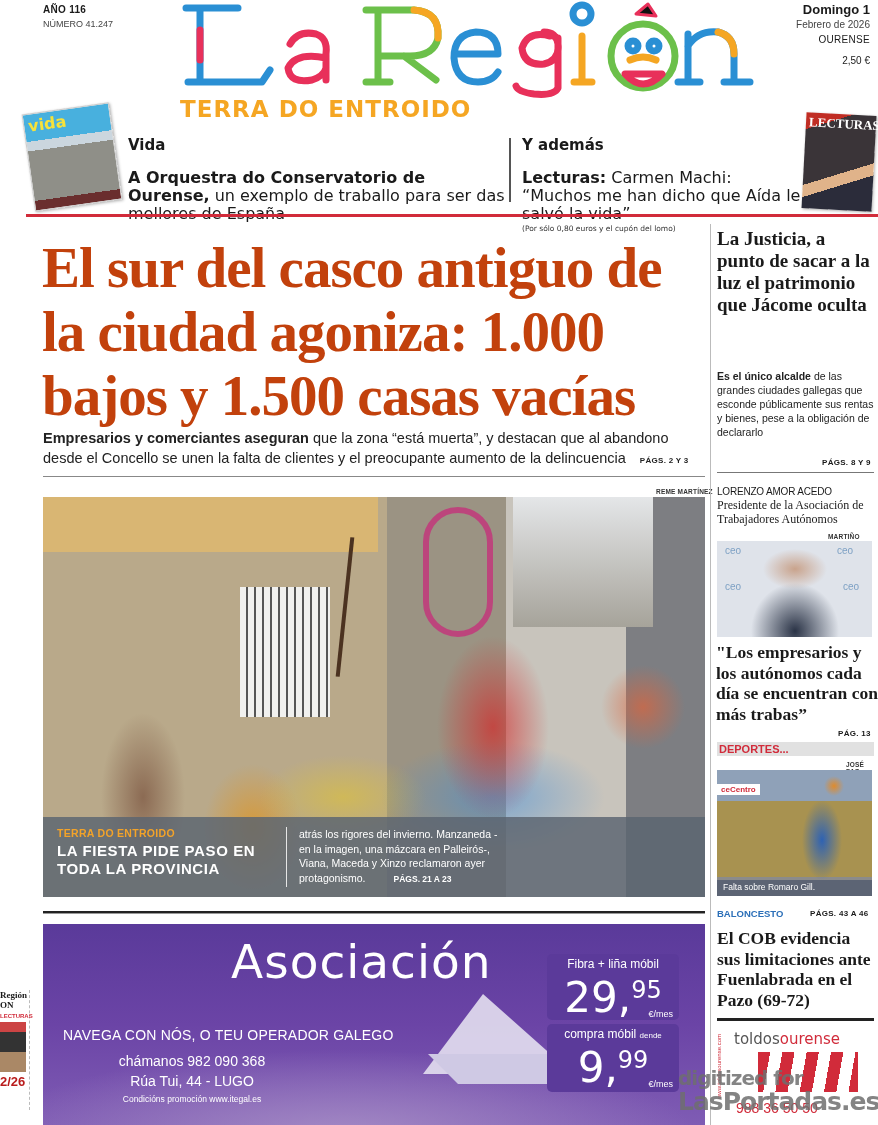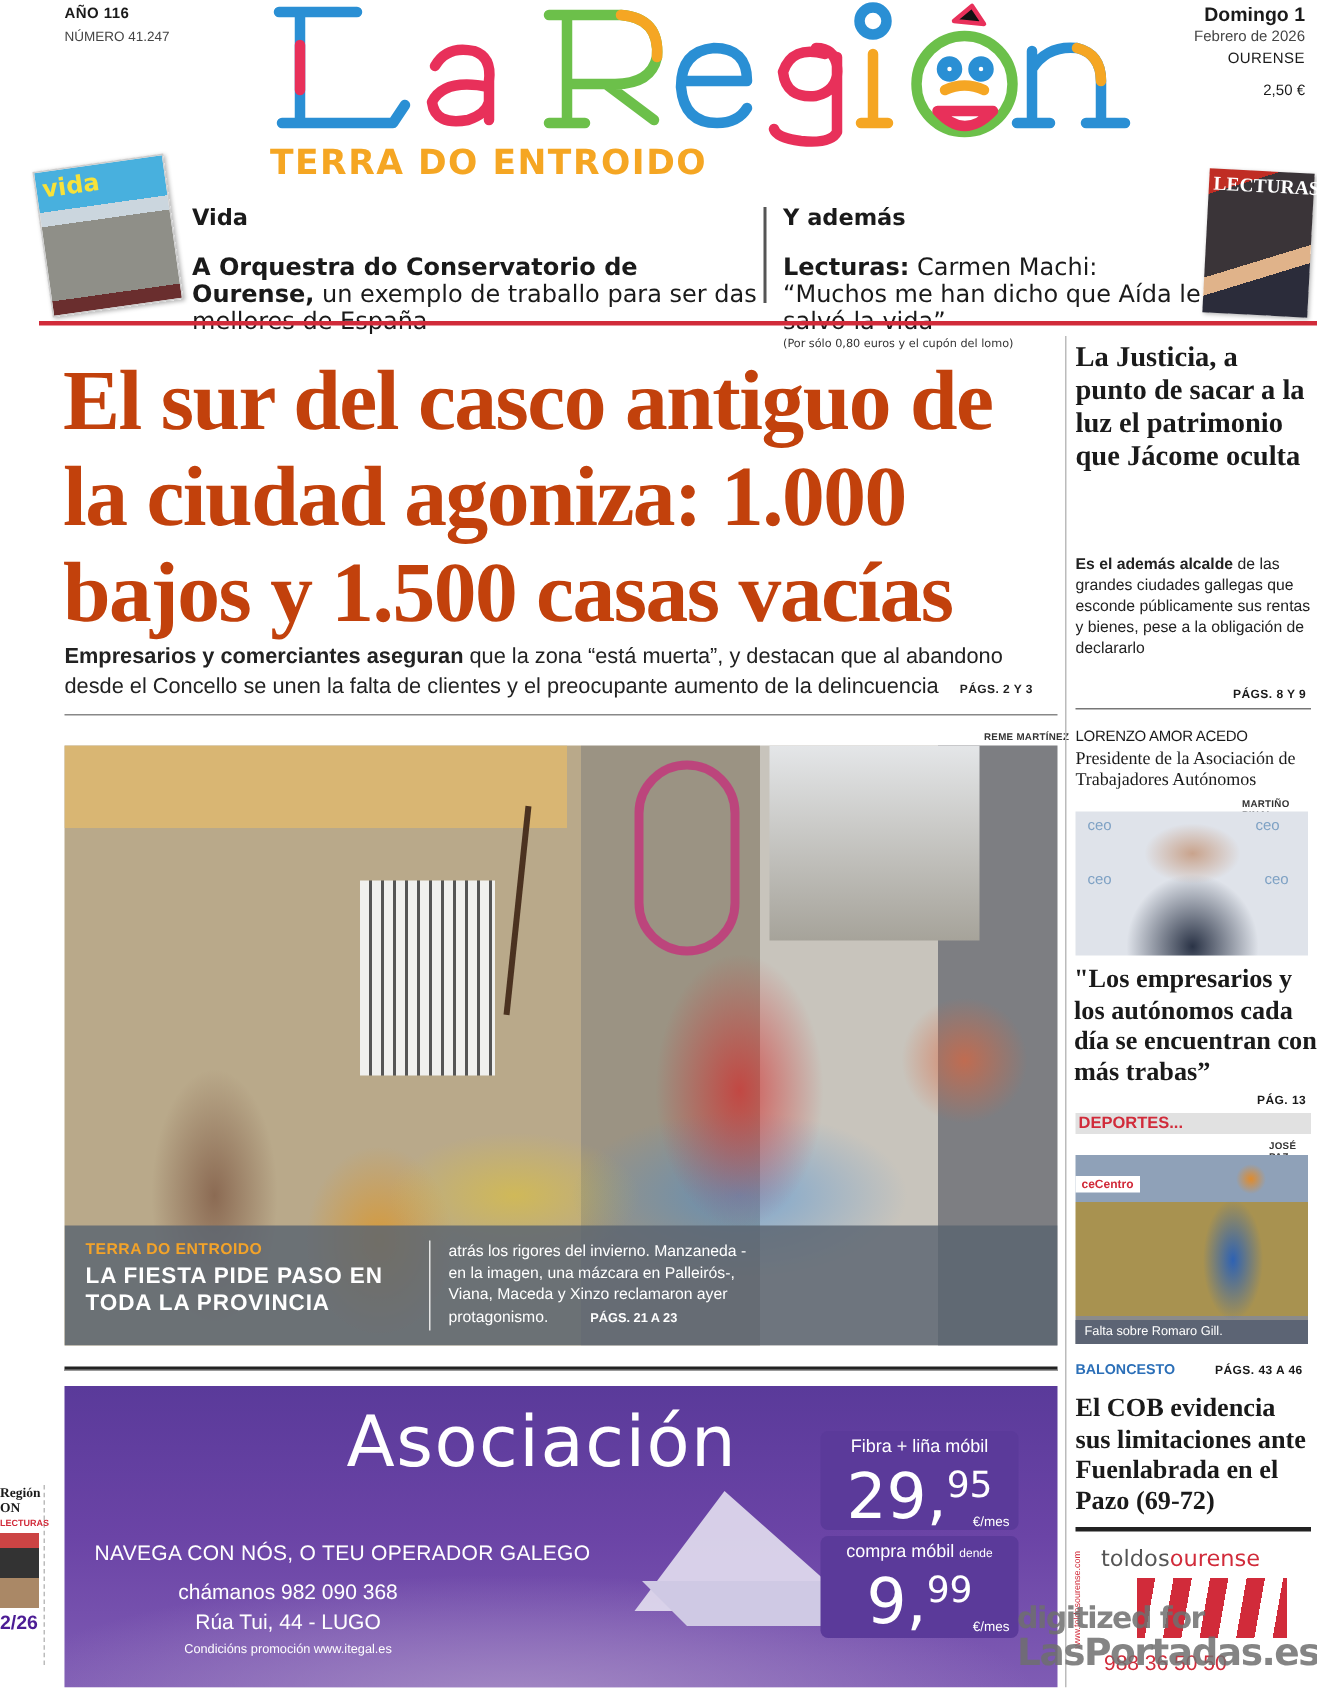--- a/index.html
+++ b/index.html
@@ -116,21 +116,21 @@
   .toldos .name { position: absolute; left: 18px; top: 0; font-size: 15px; color: #555; font-family: "DejaVu Sans", sans-serif; }
   .toldos .name span { color: #d12b3a; }
   .toldos .stripes { position: absolute; left: 42px; top: 22px; width: 100px; height: 40px; background: repeating-linear-gradient(100deg, #d12b3a 0 12px, transparent 12px 24px); }
   .toldos .tel { position: absolute; left: 20px; top: 70px; color: #d12b3a; font-size: 14px; }
   .toldos .vert { position: absolute; left: 0; top: 4px; color: #d12b3a; font-size: 6px; writing-mode: vertical-rl; transform: rotate(180deg); }
 
   .edge-thumb { position: absolute; left: 0; top: 990px; width: 30px; height: 120px; border-right: 1px dashed #bbb; font-size: 8px; }
   .edge-thumb .a { font-weight: bold; font-family: "Liberation Serif", serif; font-size: 9px; }
   .edge-thumb .b { color: #d12b3a; font-weight: bold; font-size: 6px; margin-top: 3px; }
   .edge-thumb .img { width: 26px; height: 50px; background: linear-gradient(#c44 0 20%, #333 20% 60%, #a86 60%); margin-top: 3px; }
-  .edge-thumb .d { color: #4c1d95; font-weight: bold; font-size: 13px; margin-top: 2px; }
+  .edge-thumb .d { color: #b91c1c; font-weight: bold; font-size: 13px; margin-top: 2px; }
 
   .watermark { position: absolute; left: 678px; top: 1066px; font-family: "DejaVu Sans", sans-serif; font-weight: bold; color: rgba(110,110,110,.85); line-height: 24px; }
   .watermark .w1 { font-size: 20px; display: block; letter-spacing: -1px; }
   .watermark .w2 { font-size: 25px; display: block; letter-spacing: -1px; }
 </style>
 </head>
 <body>
 
 <div class="meta-left">
   <div class="year">AÑO  116</div>
@@ -238,21 +238,21 @@
     <div class="lbl"><span>compra móbil</span> <small>dende</small></div>
     <div class="big"><span>9,</span><sup>99</sup></div>
     <div class="per">€/mes</div>
   </div>
   <div class="ad-services">Internet · Telefonía · Televisión</div>
 </div>
 
 <div class="rcol-sep"></div>
 
 <h2 class="rhead1">La Justicia, a punto de sacar a la luz el patrimonio que Jácome oculta</h2>
-<div class="rbody1"><b>Es el además alcalde</b><span> de las grandes ciudades gallegas que esconde públicamente sus rentas y bienes, pese a la obligación de declararlo</span></div>
+<div class="rbody1"><b>Es el único alcalde</b><span> de las grandes ciudades gallegas que esconde públicamente sus rentas y bienes, pese a la obligación de declararlo</span></div>
 <div class="pg-r" style="left:822px; top:458px;">PÁGS. 8 Y 9</div>
 <div class="rrule" style="top:472px;"></div>
 
 <div class="r-name">LORENZO AMOR ACEDO</div>
 <div class="r-role">Presidente de la Asociación de Trabajadores Autónomos</div>
 <div class="credit" style="left:828px; top:533px;">MARTIÑO PINAL</div>
 <div class="photo-r1">
   <span class="logo-rep" style="left:8px;top:4px;">ceo</span>
   <span class="logo-rep" style="left:120px;top:4px;">ceo</span>
   <span class="logo-rep" style="left:8px;top:40px;">ceo</span>

